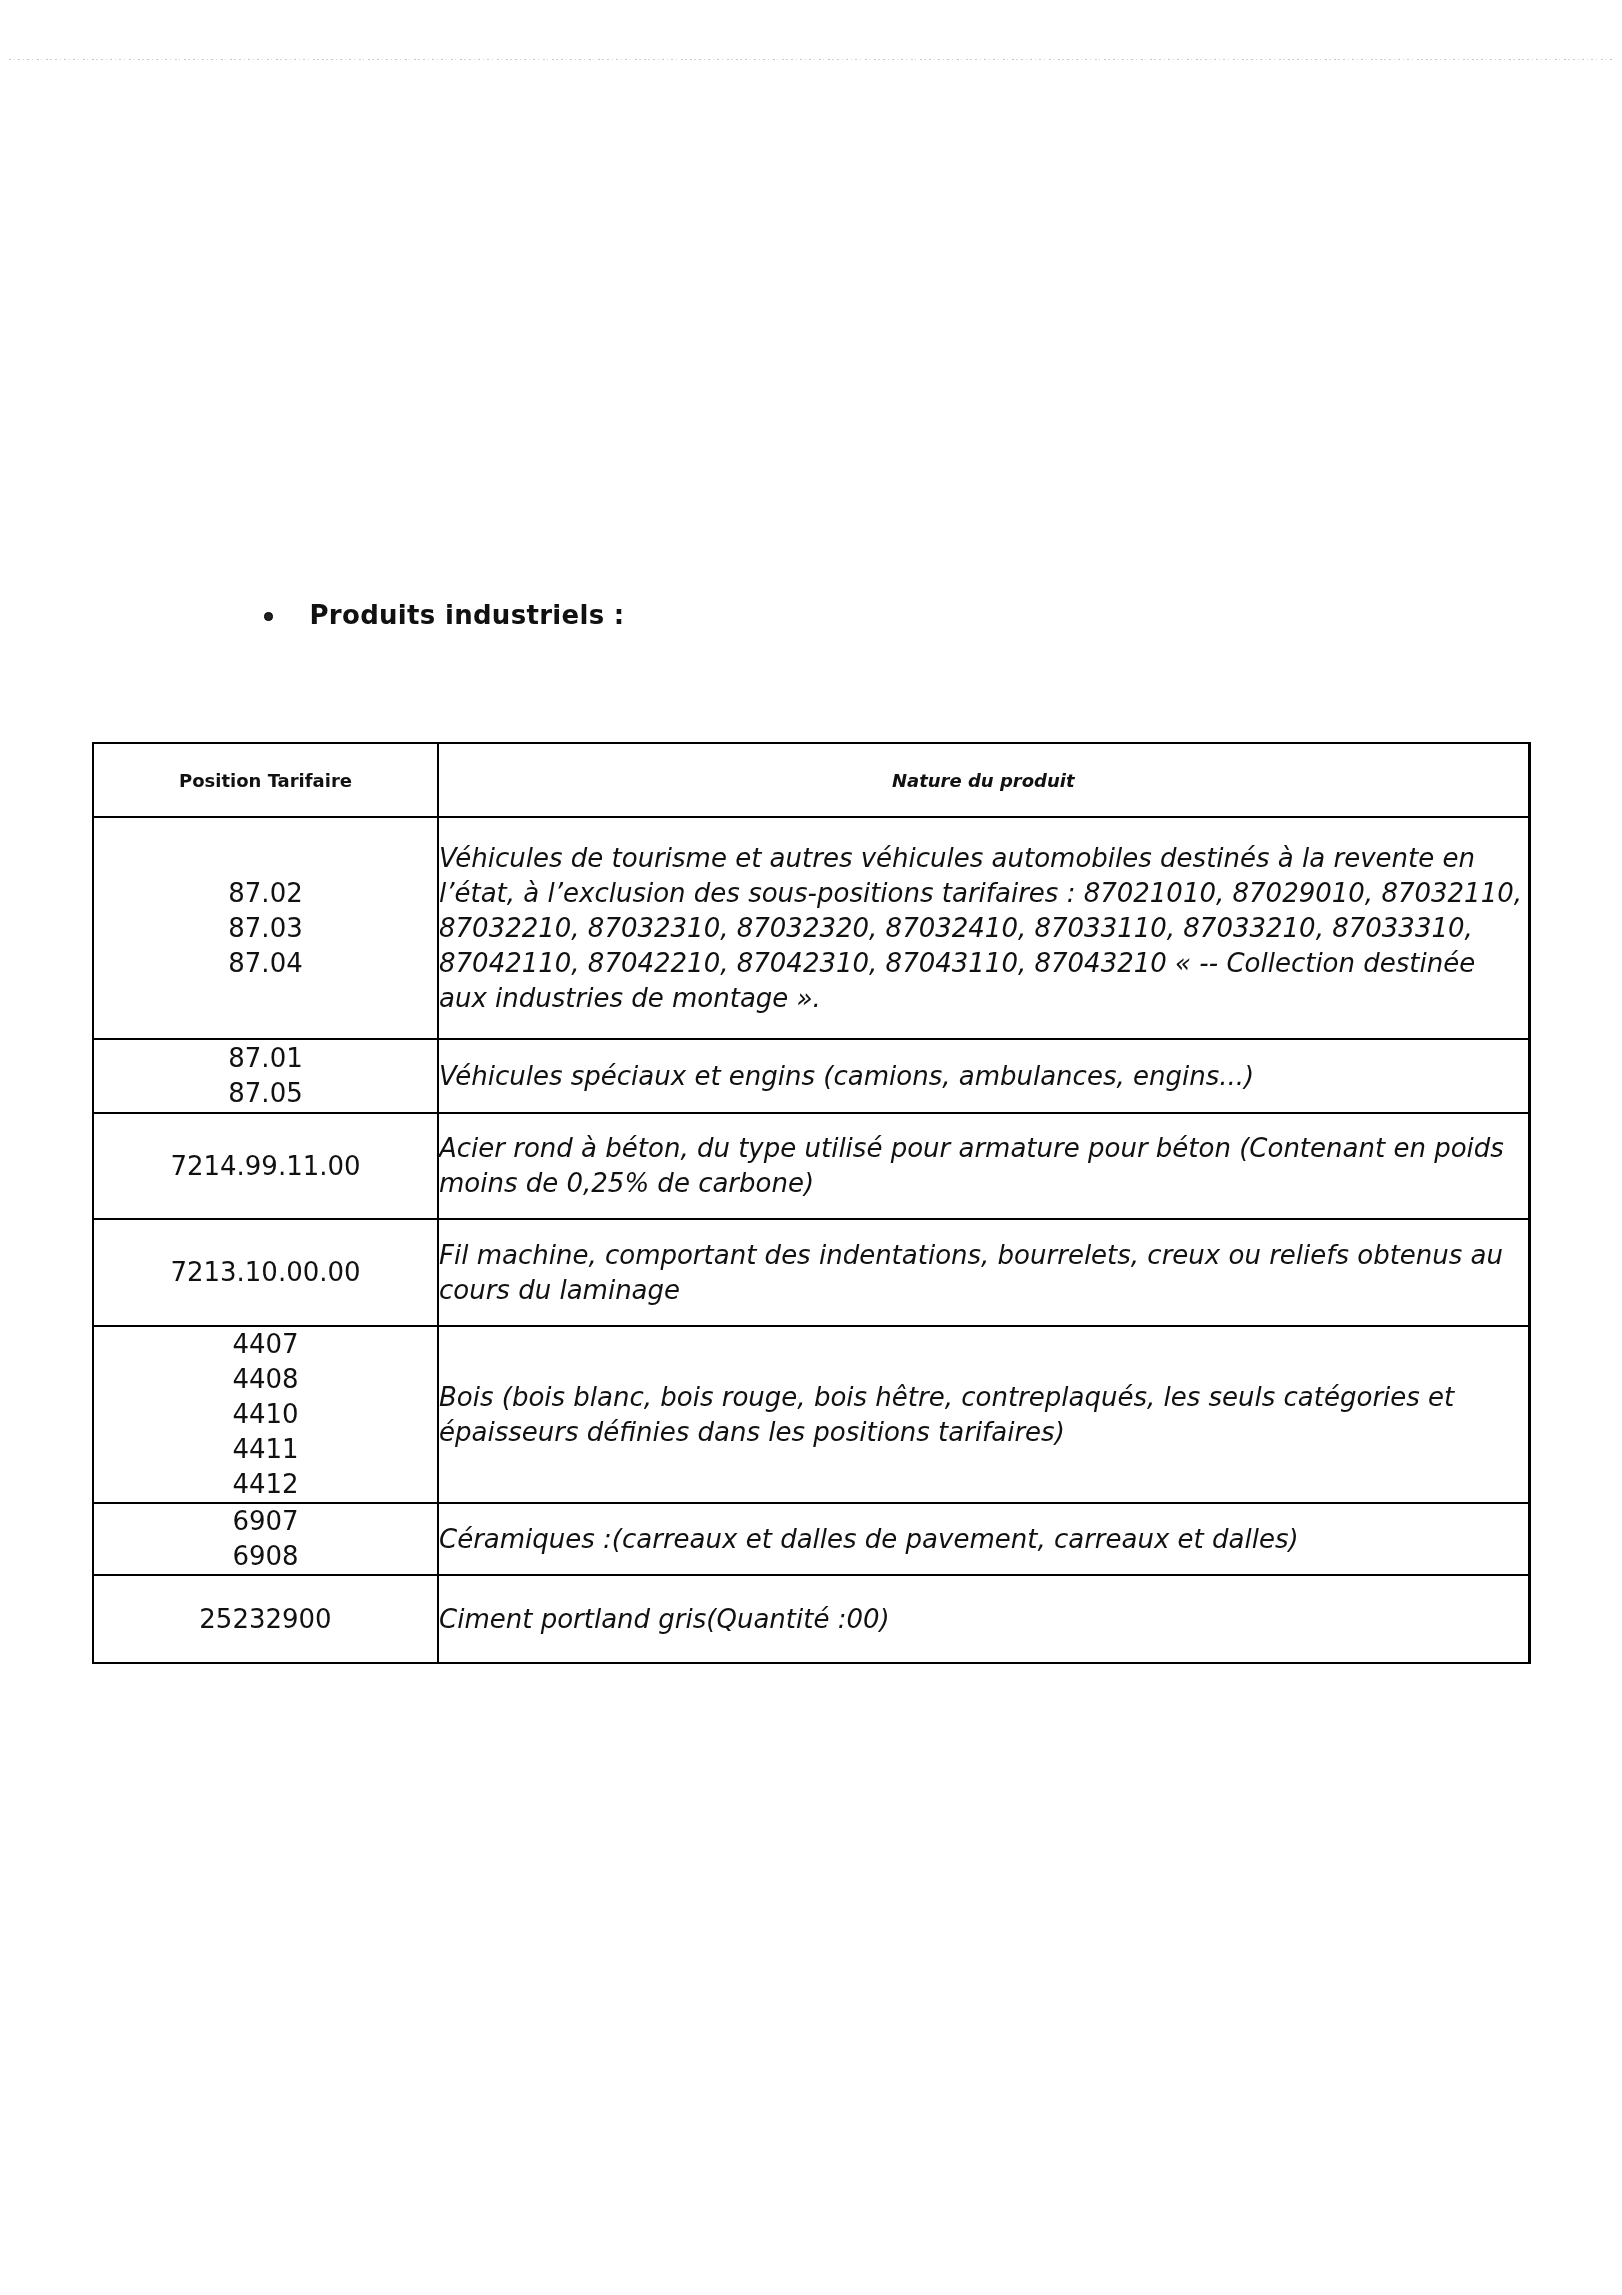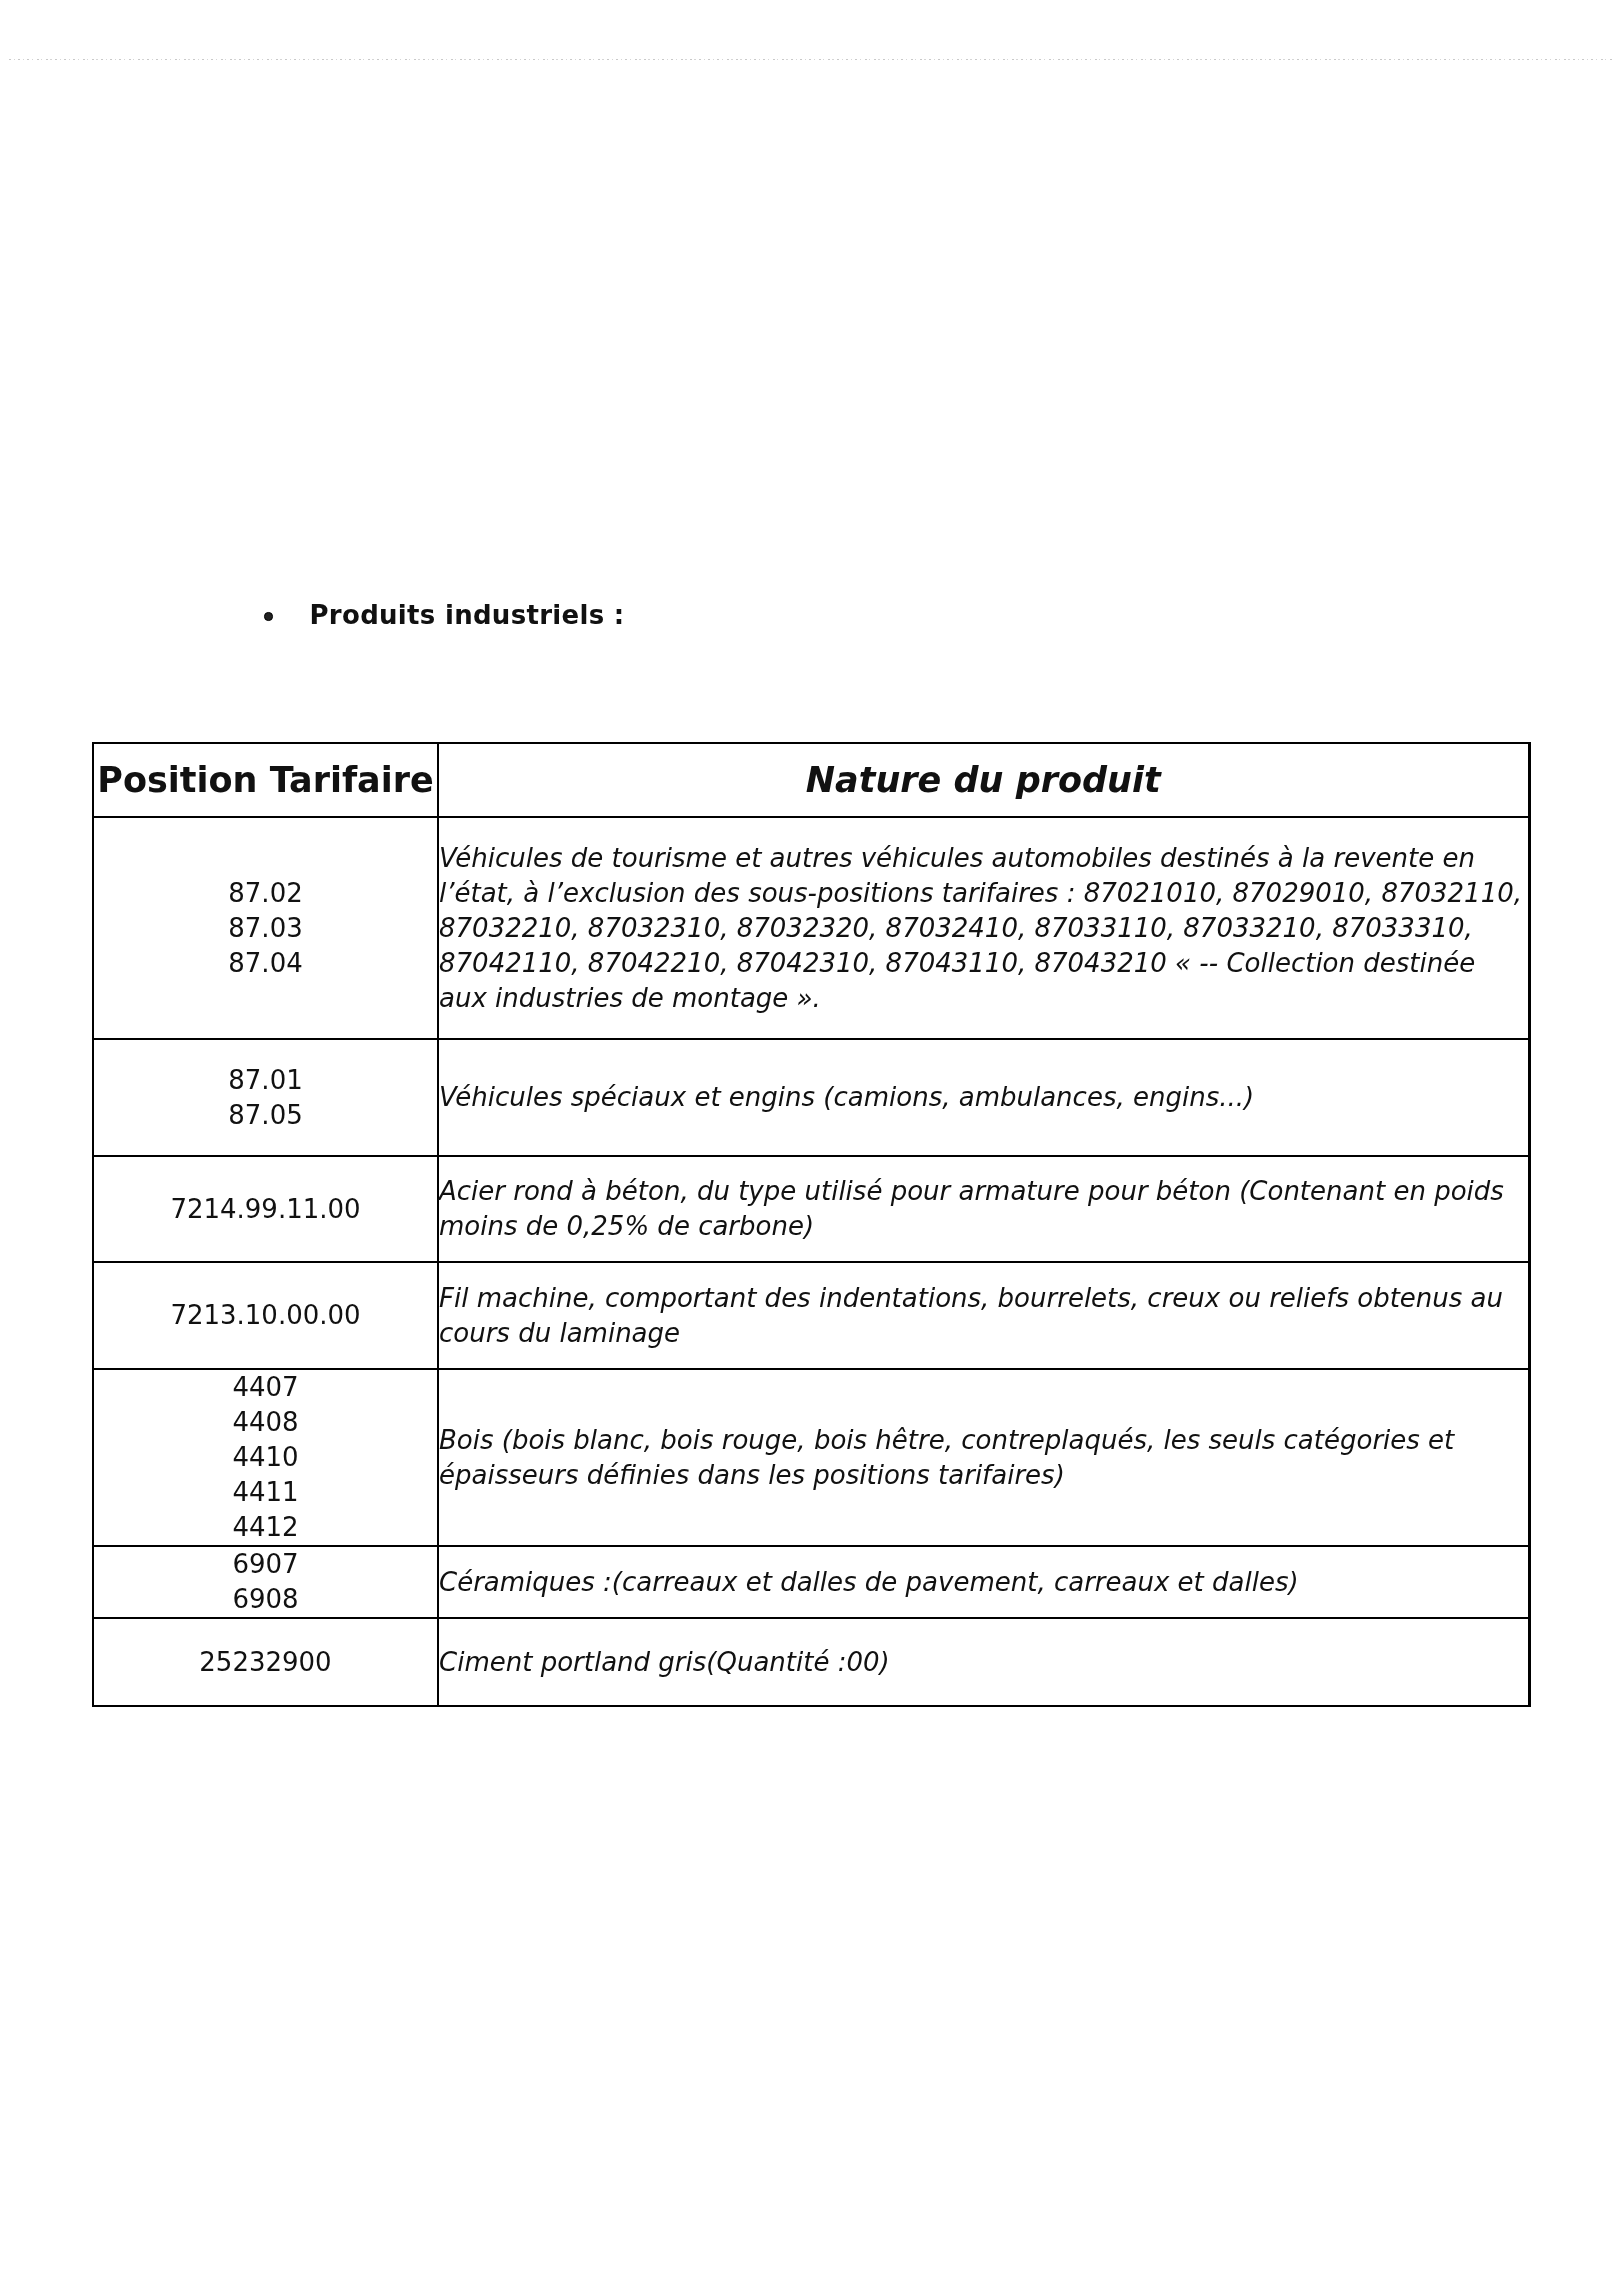--- a/index.html
+++ b/index.html
@@ -10,21 +10,21 @@
   .heading { position:absolute; left:264px; top:600px; display:flex; align-items:center; }
   .bullet { width:8.5px; height:8.5px; border-radius:50%; background:#222; border:1.3px solid #000;
             box-sizing:border-box; margin-right:37px; position:relative; top:1.3px; }
   .heading-text { font-weight:bold; font-size:26px; letter-spacing:0.3px; }
   table.tariff { position:absolute; left:92px; top:742px; width:1436px;
                  border-collapse:collapse; table-layout:fixed; }
   table.tariff td, table.tariff th { border:2.6px solid #000; padding:0; vertical-align:middle; }
   table.tariff td.col-pos, table.tariff th.col-pos { border-left-width:2px; }
   table.tariff th.col-nat, table.tariff td.col-nat { border-left-width:2px; border-right-width:3.3px;font-style:italic; }
   col.c1 { width:345px; } col.c2 { width:1091px; }
-  th { font-weight:bold; font-size:35px; }
+  th { font-weight:bold; font-size:18px; }
   td.col-pos { text-align:center; font-size:26px; line-height:35px; }
   td.col-nat { text-align:left; font-size:26px; line-height:35px; padding-left:0; }
   .pos-line { display:block; }
   .nat-text { display:block; padding-right:3.9px; }
 </style>
 </head>
 <body>
 
 <div class="scanline"></div>
 
@@ -48,21 +48,21 @@
     <tr style="height:222px">
       <td class="col-pos">
         <span class="pos-line">87.02</span>
         <span class="pos-line">87.03</span>
         <span class="pos-line">87.04</span>
       </td>
       <td class="col-nat">
         <span class="nat-text">Véhicules de tourisme et autres véhicules automobiles destinés à la revente en l’état, à l’exclusion des sous-positions tarifaires : 87021010, 87029010, 87032110, 87032210, 87032310, 87032320, 87032410, 87033110, 87033210, 87033310, 87042110, 87042210, 87042310, 87043110, 87043210 «  -- Collection destinée aux industries de montage ».</span>
       </td>
     </tr>
-    <tr style="height:117px">
+    <tr style="height:74px">
       <td class="col-pos">
         <span class="pos-line">87.01</span>
         <span class="pos-line">87.05</span>
       </td>
       <td class="col-nat">
         <span class="nat-text">Véhicules spéciaux et engins  (camions, ambulances, engins...)</span>
       </td>
     </tr>
     <tr style="height:106px">
       <td class="col-pos">

